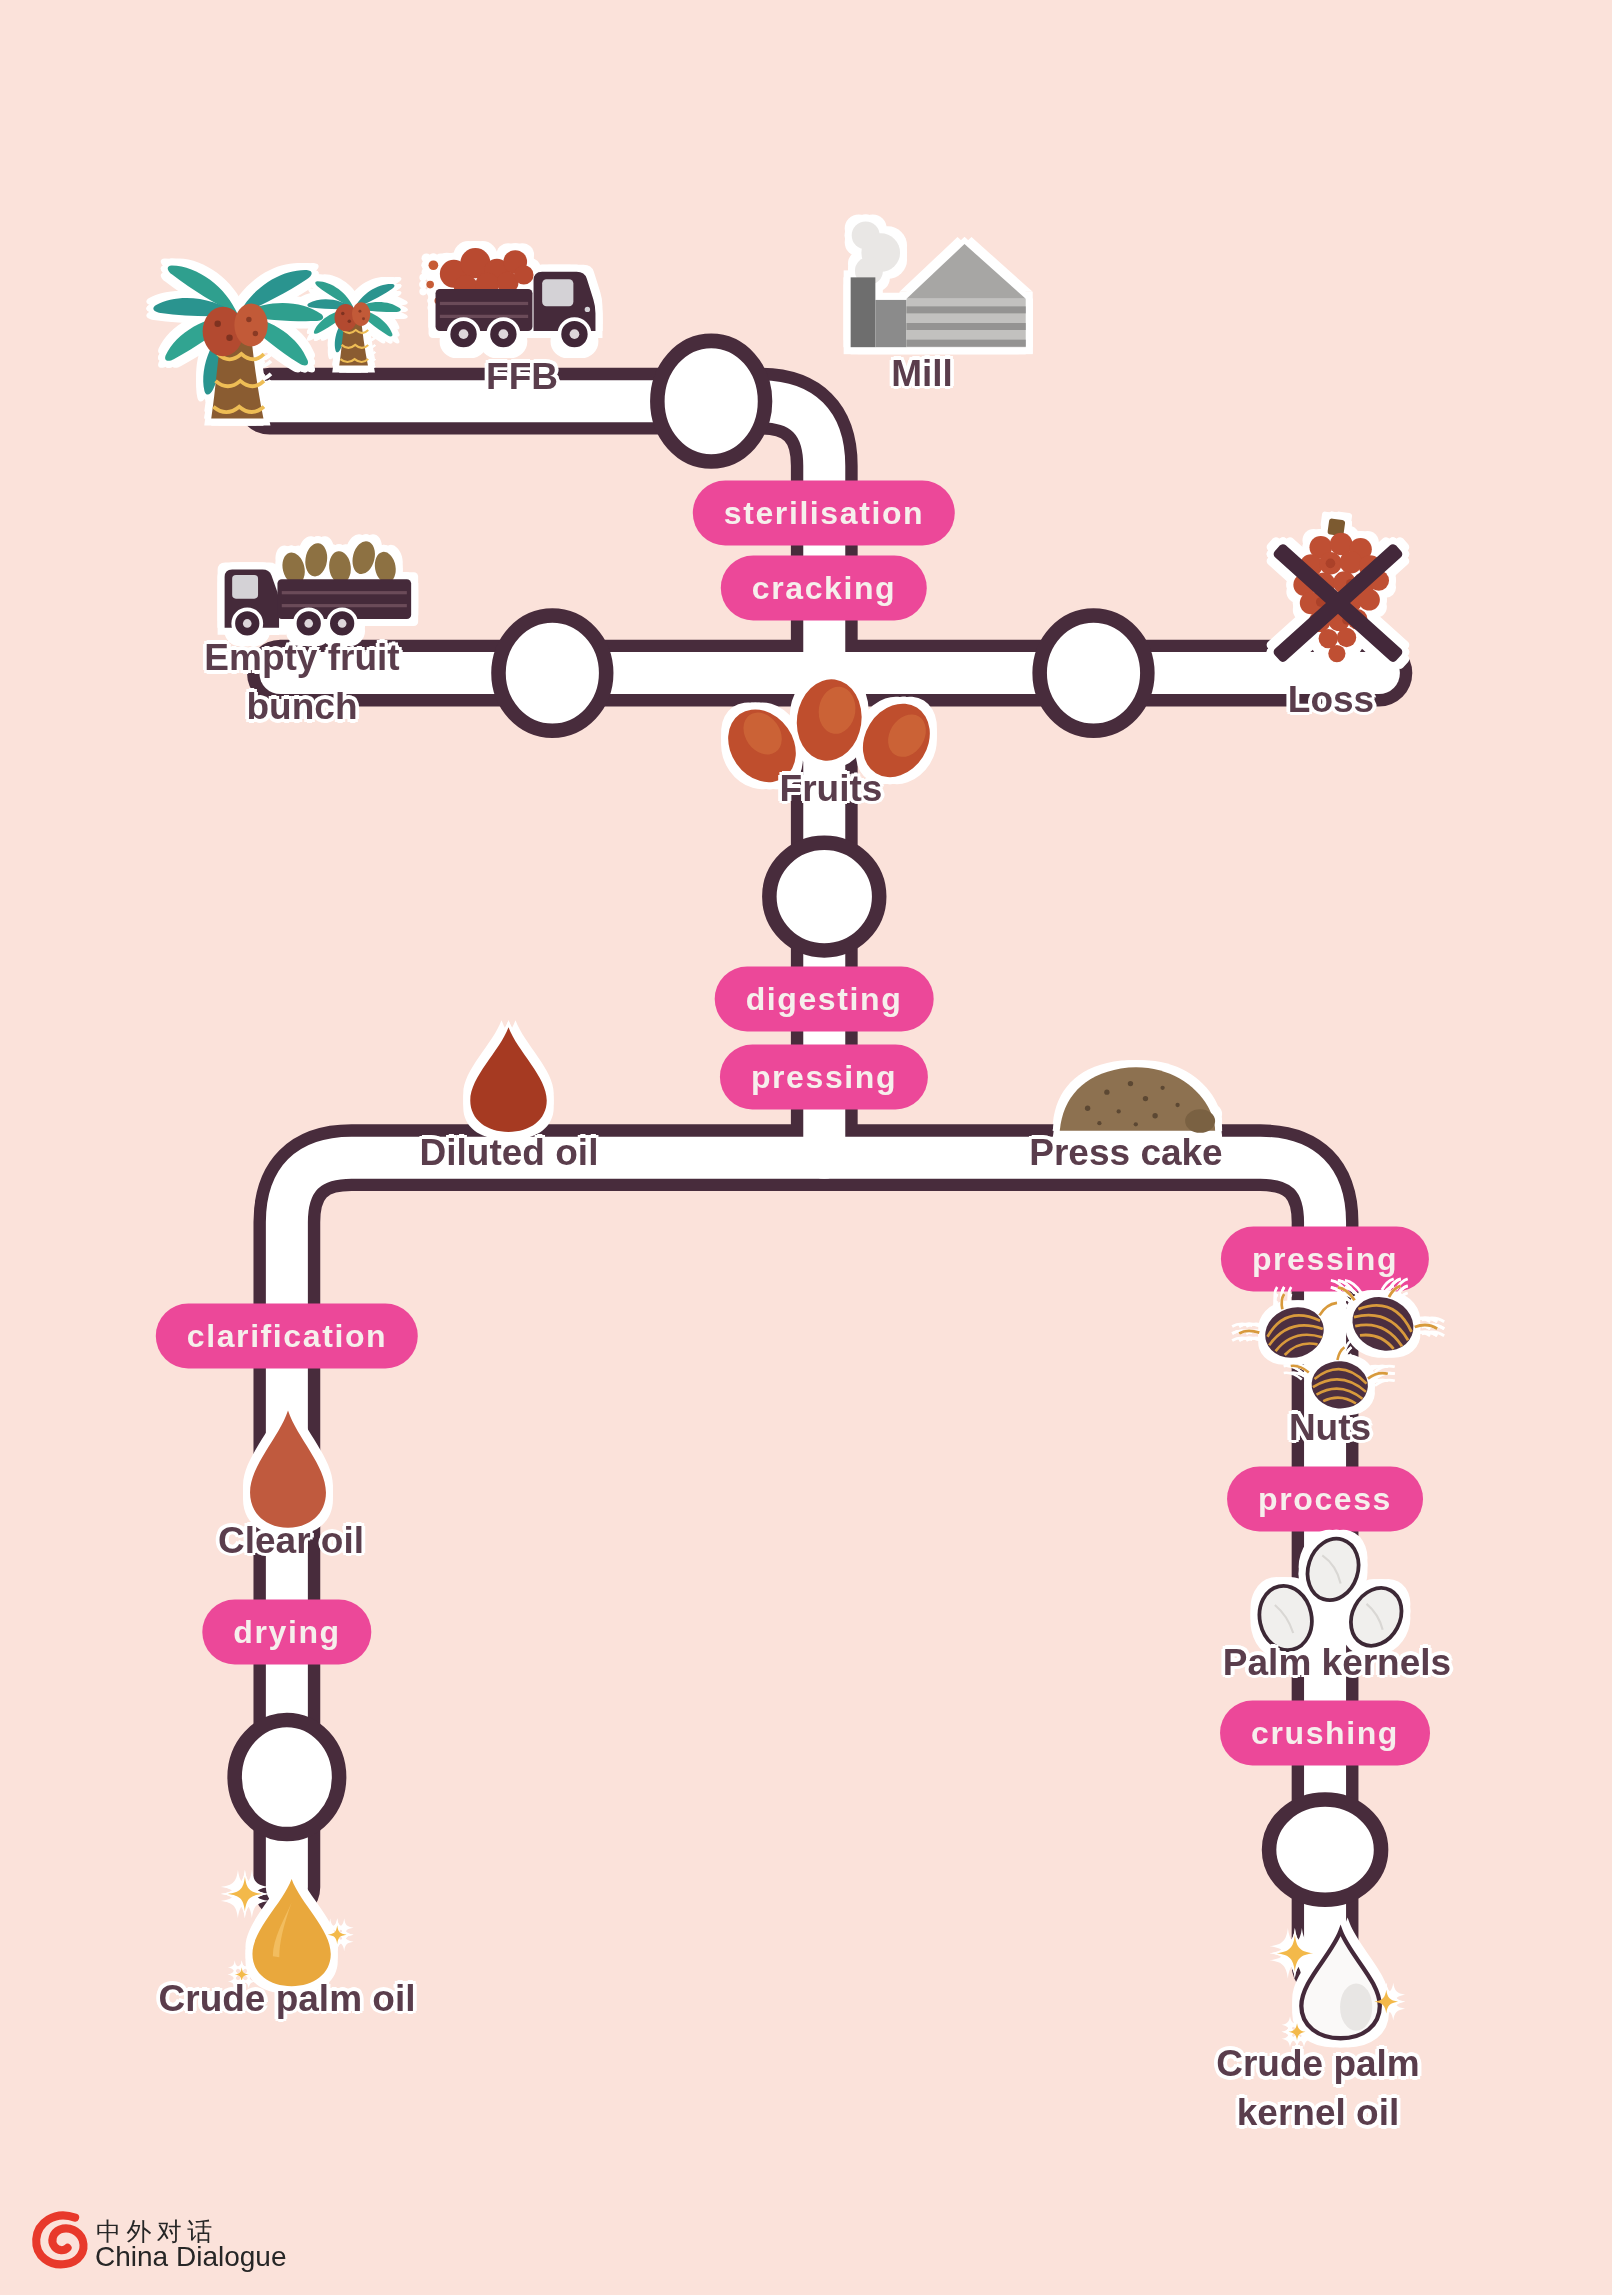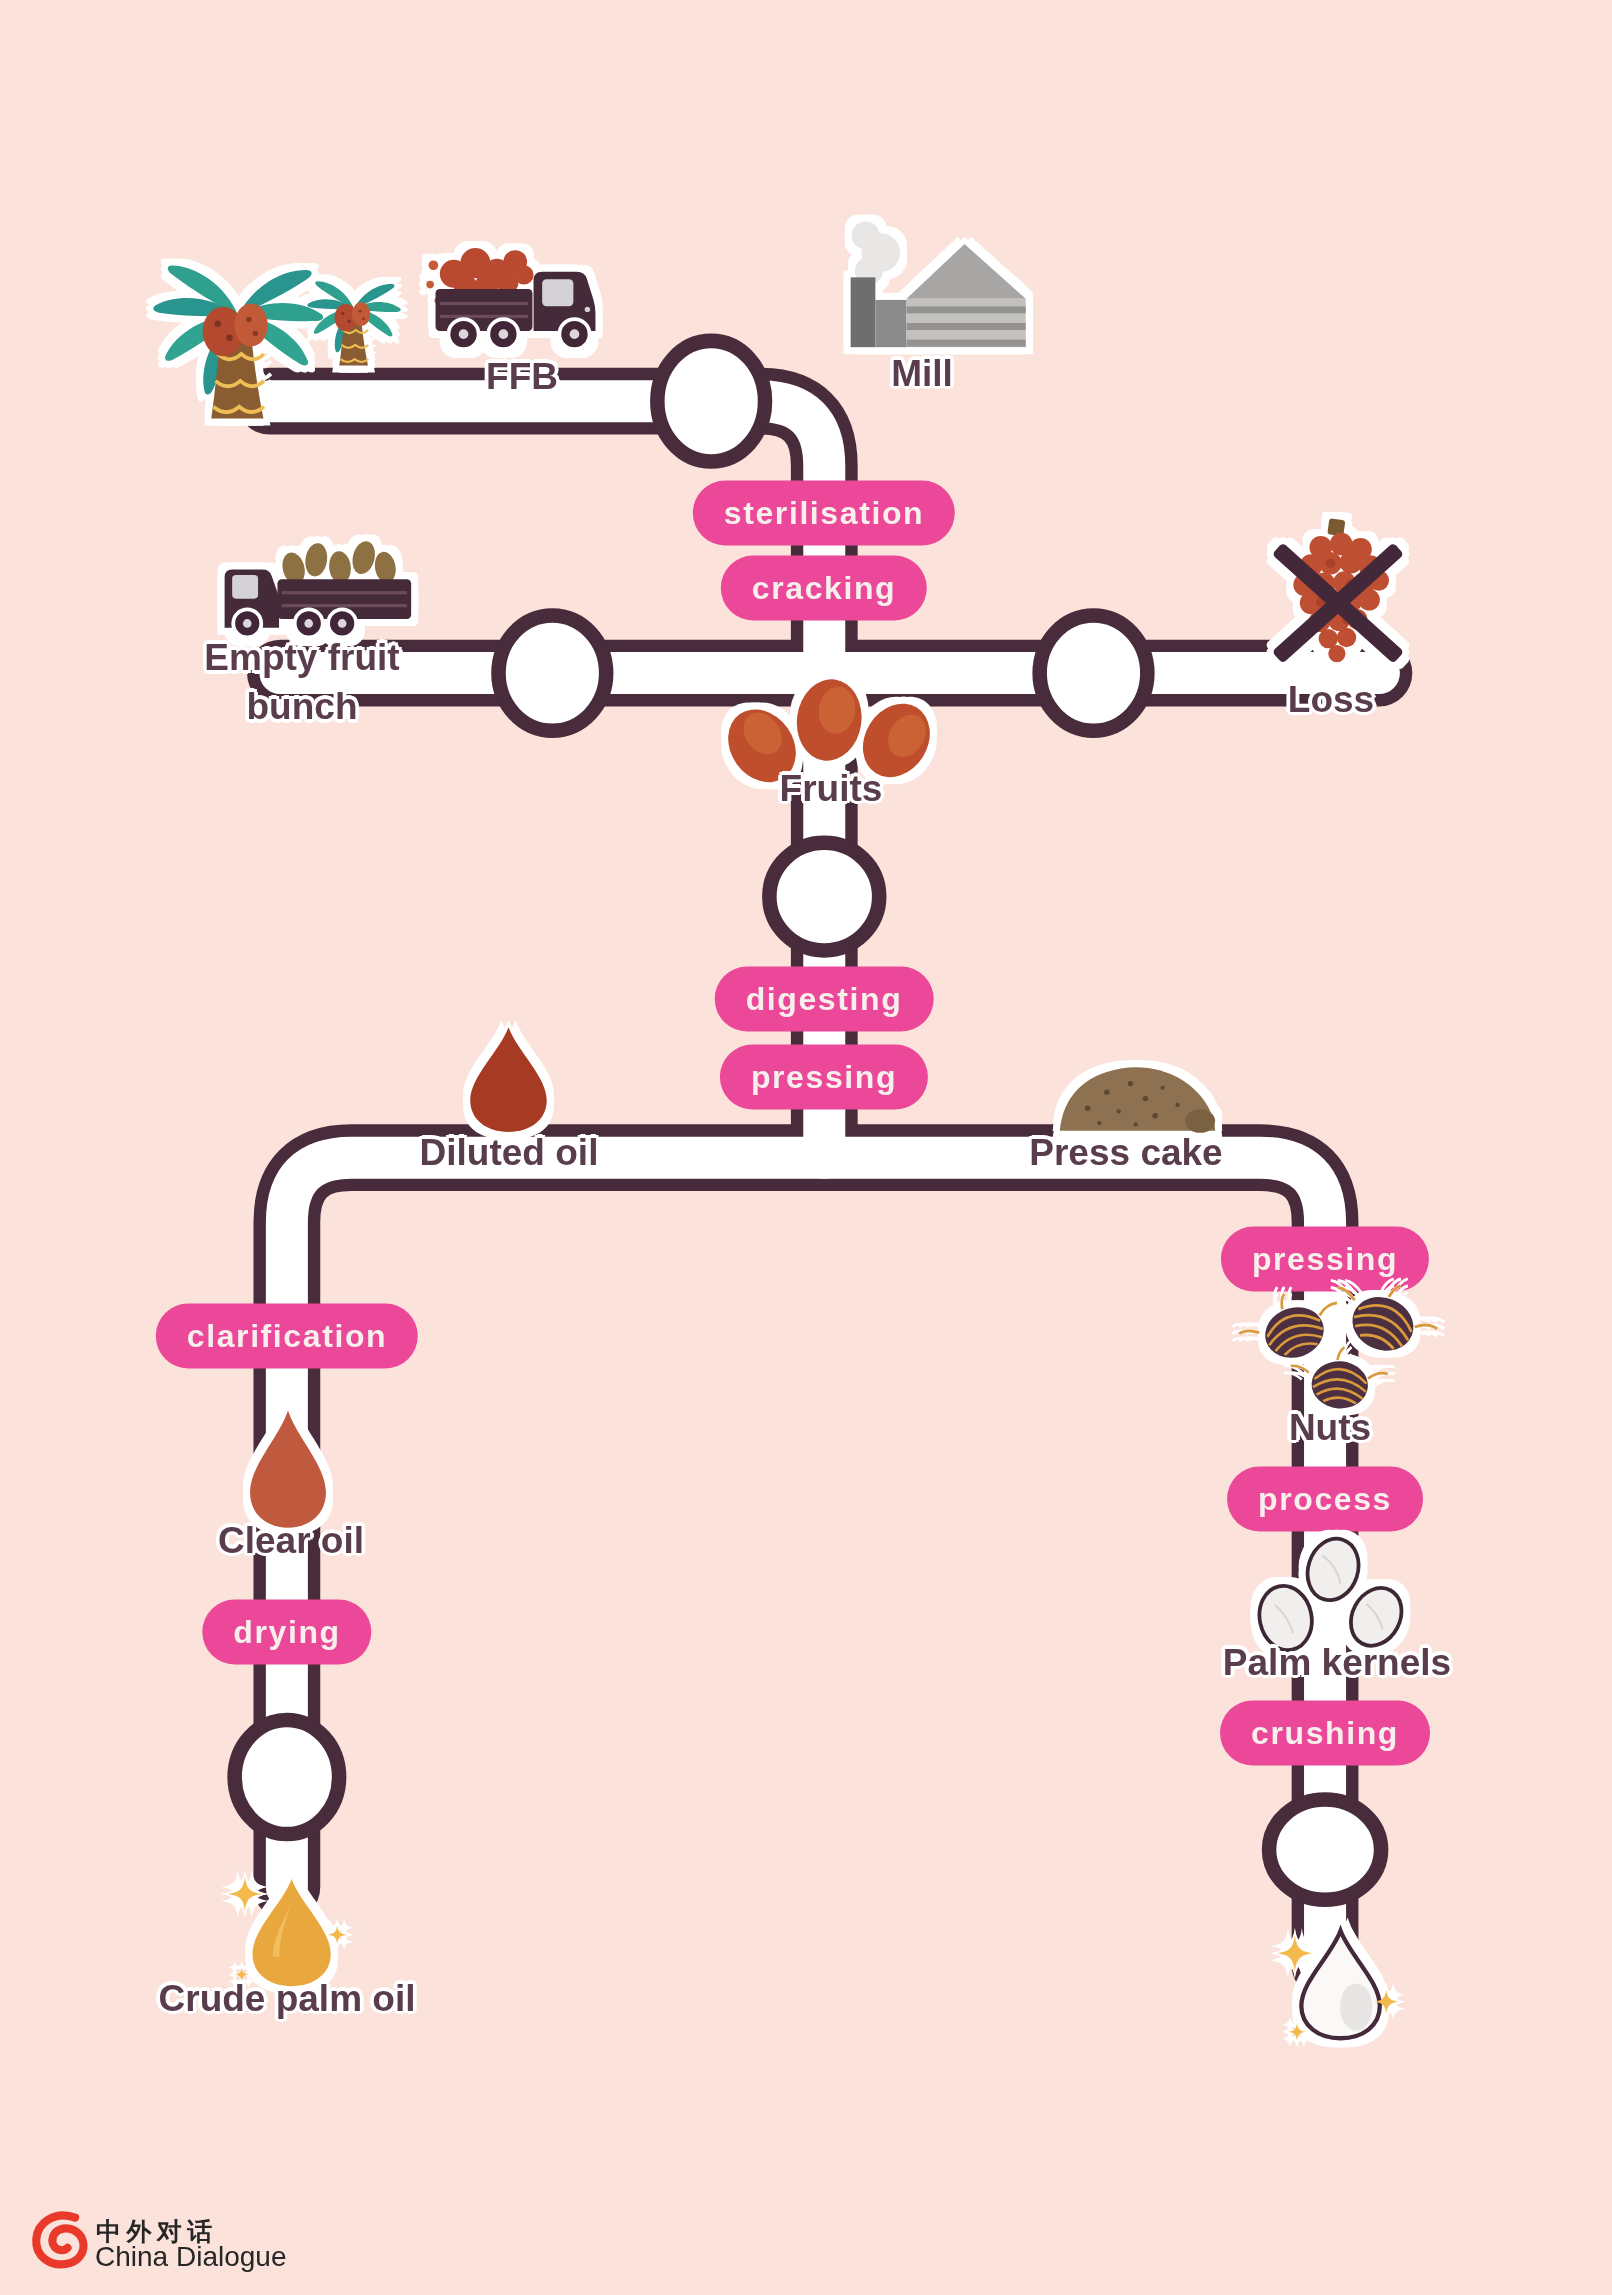--- a/index.html
+++ b/index.html
@@ -30,21 +30,21 @@
   }
   .plabel.wrap { white-space:normal; }
   .icon { position:absolute; z-index:4; }
   .icon svg { display:block; overflow:visible; }
   .sticker {
     filter: drop-shadow(7px 0 0 #fff) drop-shadow(-7px 0 0 #fff)
             drop-shadow(0 7px 0 #fff) drop-shadow(0 -7px 0 #fff);
   }
   .logo-zh {
     position:absolute; left:96px; top:2215px; z-index:6;
-    font-size:25px; font-weight:700; letter-spacing:5.4px; color:#262626;
+    font-size:25px; font-weight:400; letter-spacing:5.4px; color:#262626;
   }
   .logo-en {
     position:absolute; left:95px; top:2241px; z-index:6;
     font-size:28px; font-weight:400; color:#262626;
   }
 </style>
 </head>
 <body>
 
 <div class="canvas">
@@ -340,20 +340,21 @@
   <div class="plabel" style="left:922px; top:374px;">Mill</div>
   <div class="plabel wrap" style="left:302px; top:683px; width:269px;">Empty fruit bunch</div>
   <div class="plabel" style="left:1331px; top:700px;">Loss</div>
   <div class="plabel" style="left:831px; top:789px;">Fruits</div>
   <div class="plabel" style="left:509px;  top:1153px;">Diluted oil</div>
   <div class="plabel" style="left:1126px; top:1153px;">Press cake</div>
   <div class="plabel" style="left:291px;  top:1541px;">Clear oil</div>
   <div class="plabel" style="left:1330px; top:1428px;">Nuts</div>
   <div class="plabel" style="left:1337px; top:1663px;">Palm kernels</div>
   <div class="plabel" style="left:287px;  top:1999px;">Crude palm oil</div>
+  <div class="plabel wrap" style="left:1318px; top:2089px; width:302px;">Crude palm kernel oil</div>
 
   <div class="icon" style="left:33px; top:2211px; width:54px; height:57px; z-index:6;">
     <svg width="54" height="57" viewBox="0 0 100 105">
       <path d="M78,12 C40,-2 8,22 6,52 C4,84 32,102 60,98 C86,94 98,74 92,54 C86,36 66,28 50,34 C36,40 32,56 40,66 C46,74 58,74 64,68" stroke="#e8392b" stroke-width="15" fill="none" stroke-linecap="round"></path>
     </svg>
   </div>
   <div class="logo-zh">中外对话</div>
   <div class="logo-en">China Dialogue</div>
 
 </div>

